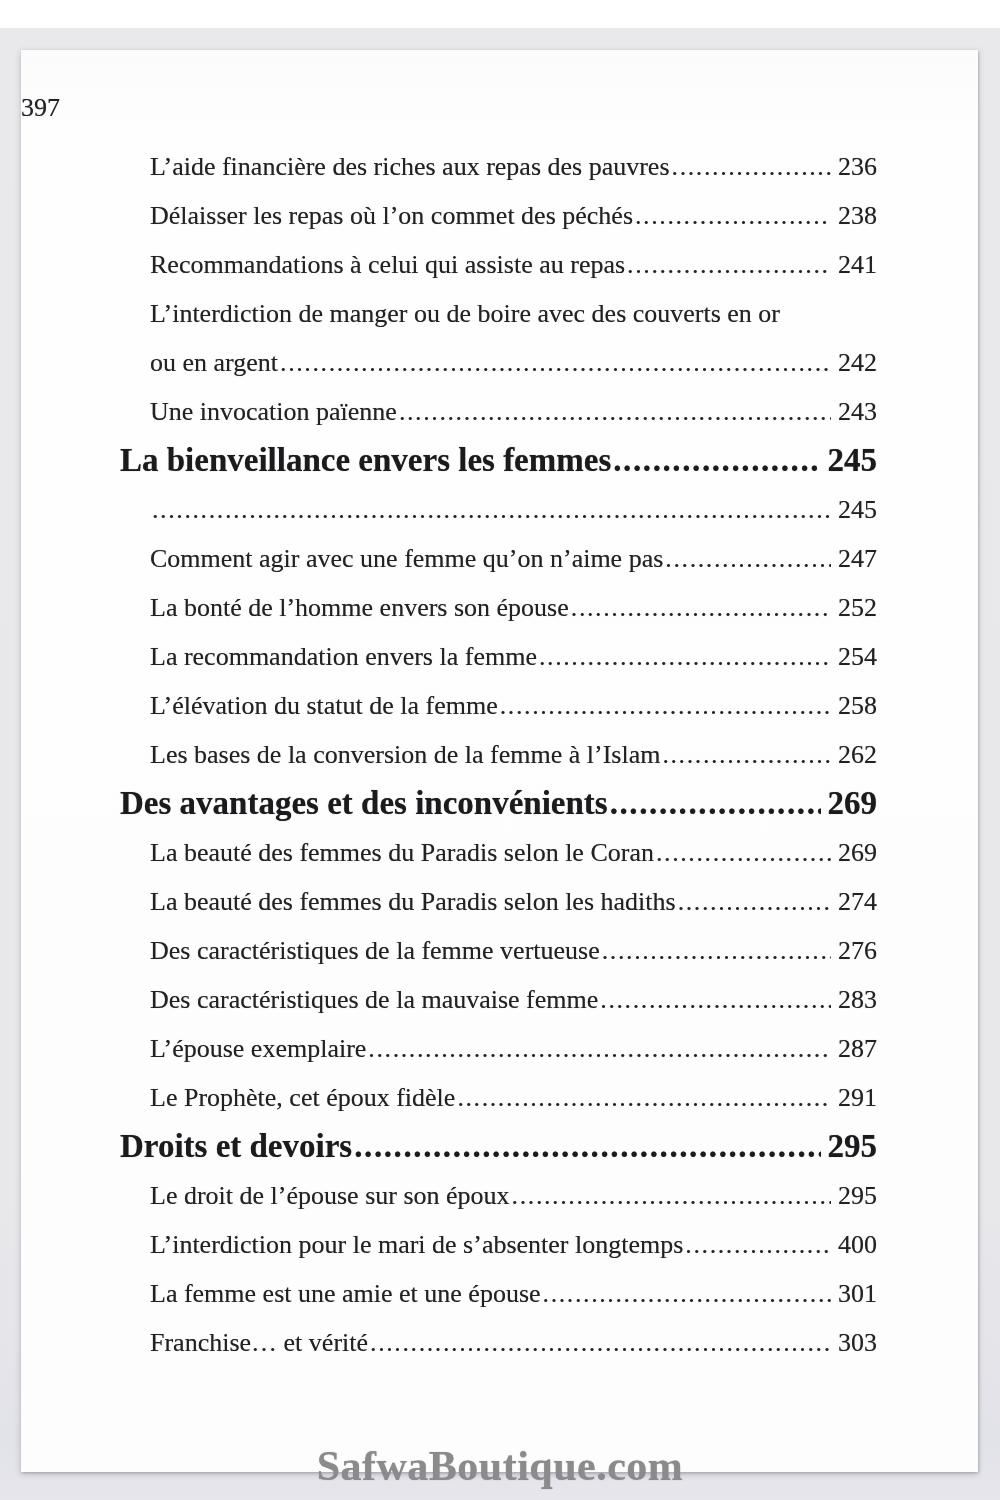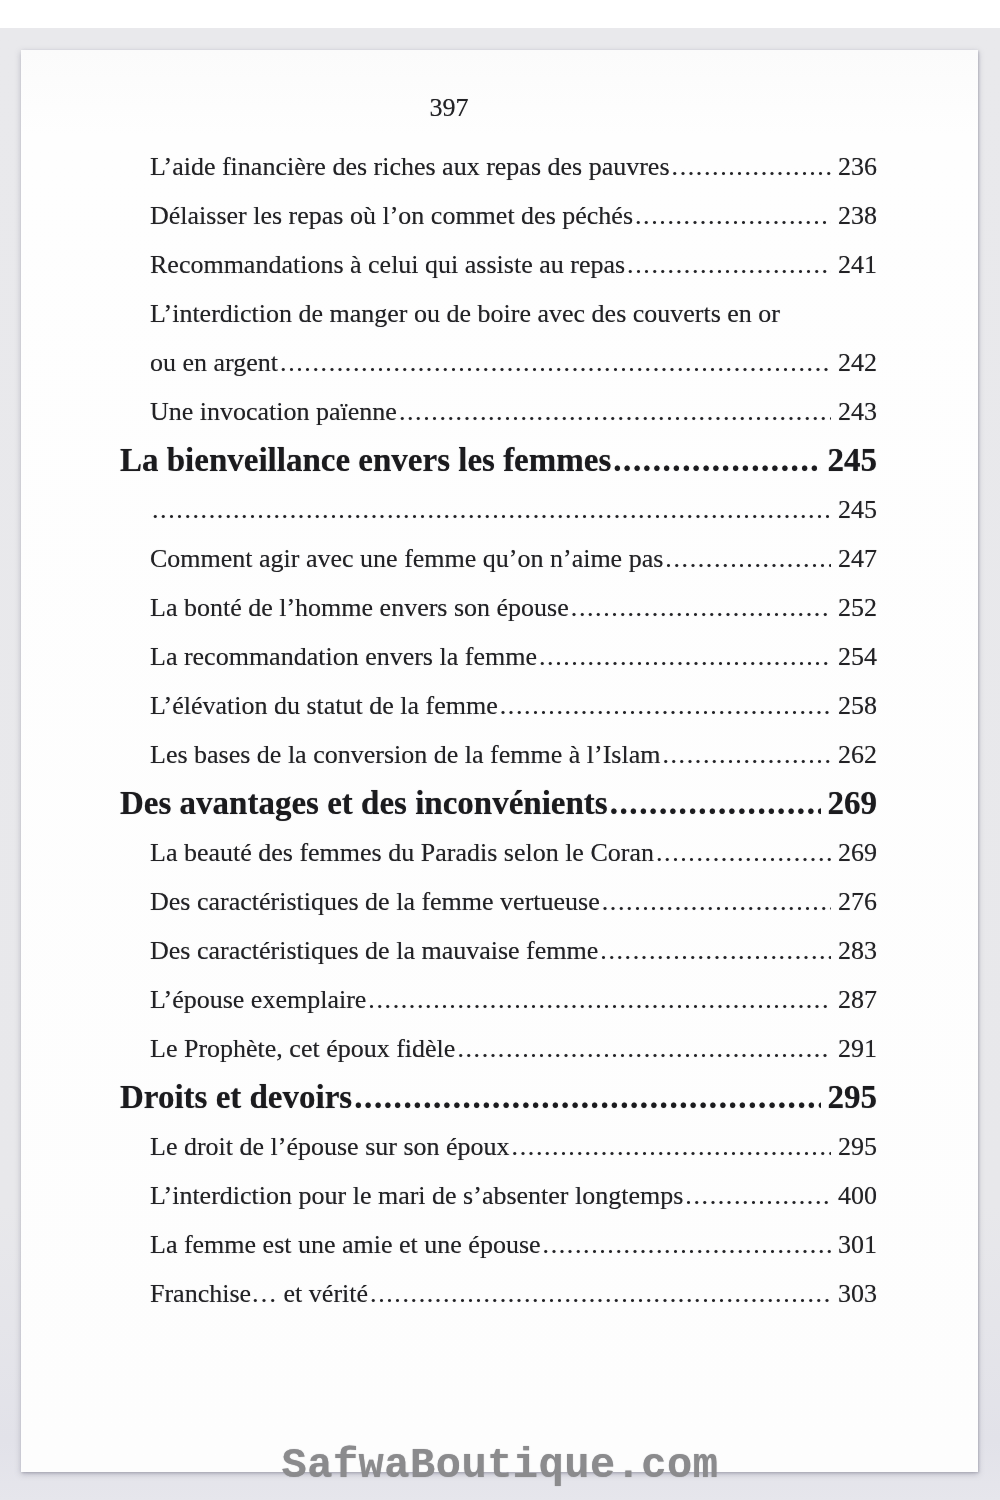--- a/index.html
+++ b/index.html
@@ -25,21 +25,21 @@
 
   .book-page {
     position: absolute; left: 21px; top: 22px;
     width: 957px; height: 1422px;
     background: linear-gradient(180deg, #fbfbfb 0%, #fefefe 6%, #fdfdfd 100%);
     box-shadow: 0 2px 6px rgba(90,90,110,0.35), 1px 1px 2px rgba(90,90,110,0.25);
   }
 
   .page-number-header {
     padding: 44px 101px 0 0;
-    text-align: center;
+    text-align: left;
     font-size: 26px;
     line-height: 28px;
     color: #222225;
     text-shadow: 0 0 0.7px rgba(40,40,45,0.55);
   }
 
   .toc {
     margin-top: 20px;
     padding-left: 99px;
     padding-right: 101px;
@@ -78,21 +78,21 @@
     letter-spacing: 1.6px;
   }
 
   .toc-page { flex: 0 0 auto; }
 
   .watermark {
     position: absolute;
     left: 0; top: 1414px;
     width: 1000px;
     text-align: center;
-    font-family: Liberation Mono, monospace;
+    font-family: Liberation Serif, serif;
     font-weight: 700;
     font-size: 42px;
     letter-spacing: 0.5px;
     color: #8b8b8d;
     text-shadow: 0 0 1px rgba(130,130,135,0.7);
   }
 </style>
 </head>
 <body>
 
@@ -172,20 +172,25 @@
     <span class="toc-label">Des avantages et des inconvénients</span>
     <span class="leader"></span>
     <span class="toc-page">269</span>
   </div>
           <div class="toc-row sub">
     <span class="toc-label">La beauté des femmes du Paradis selon le Coran</span>
     <span class="leader"></span>
     <span class="toc-page">269</span>
   </div>
           <div class="toc-row sub">
+    <span class="toc-label">La beauté des femmes du Paradis selon les hadiths</span>
+    <span class="leader"></span>
+    <span class="toc-page">274</span>
+  </div>
+          <div class="toc-row sub">
     <span class="toc-label">Des caractéristiques de la femme vertueuse</span>
     <span class="leader"></span>
     <span class="toc-page">276</span>
   </div>
           <div class="toc-row sub">
     <span class="toc-label">Des caractéristiques de la mauvaise femme</span>
     <span class="leader"></span>
     <span class="toc-page">283</span>
   </div>
           <div class="toc-row sub">

